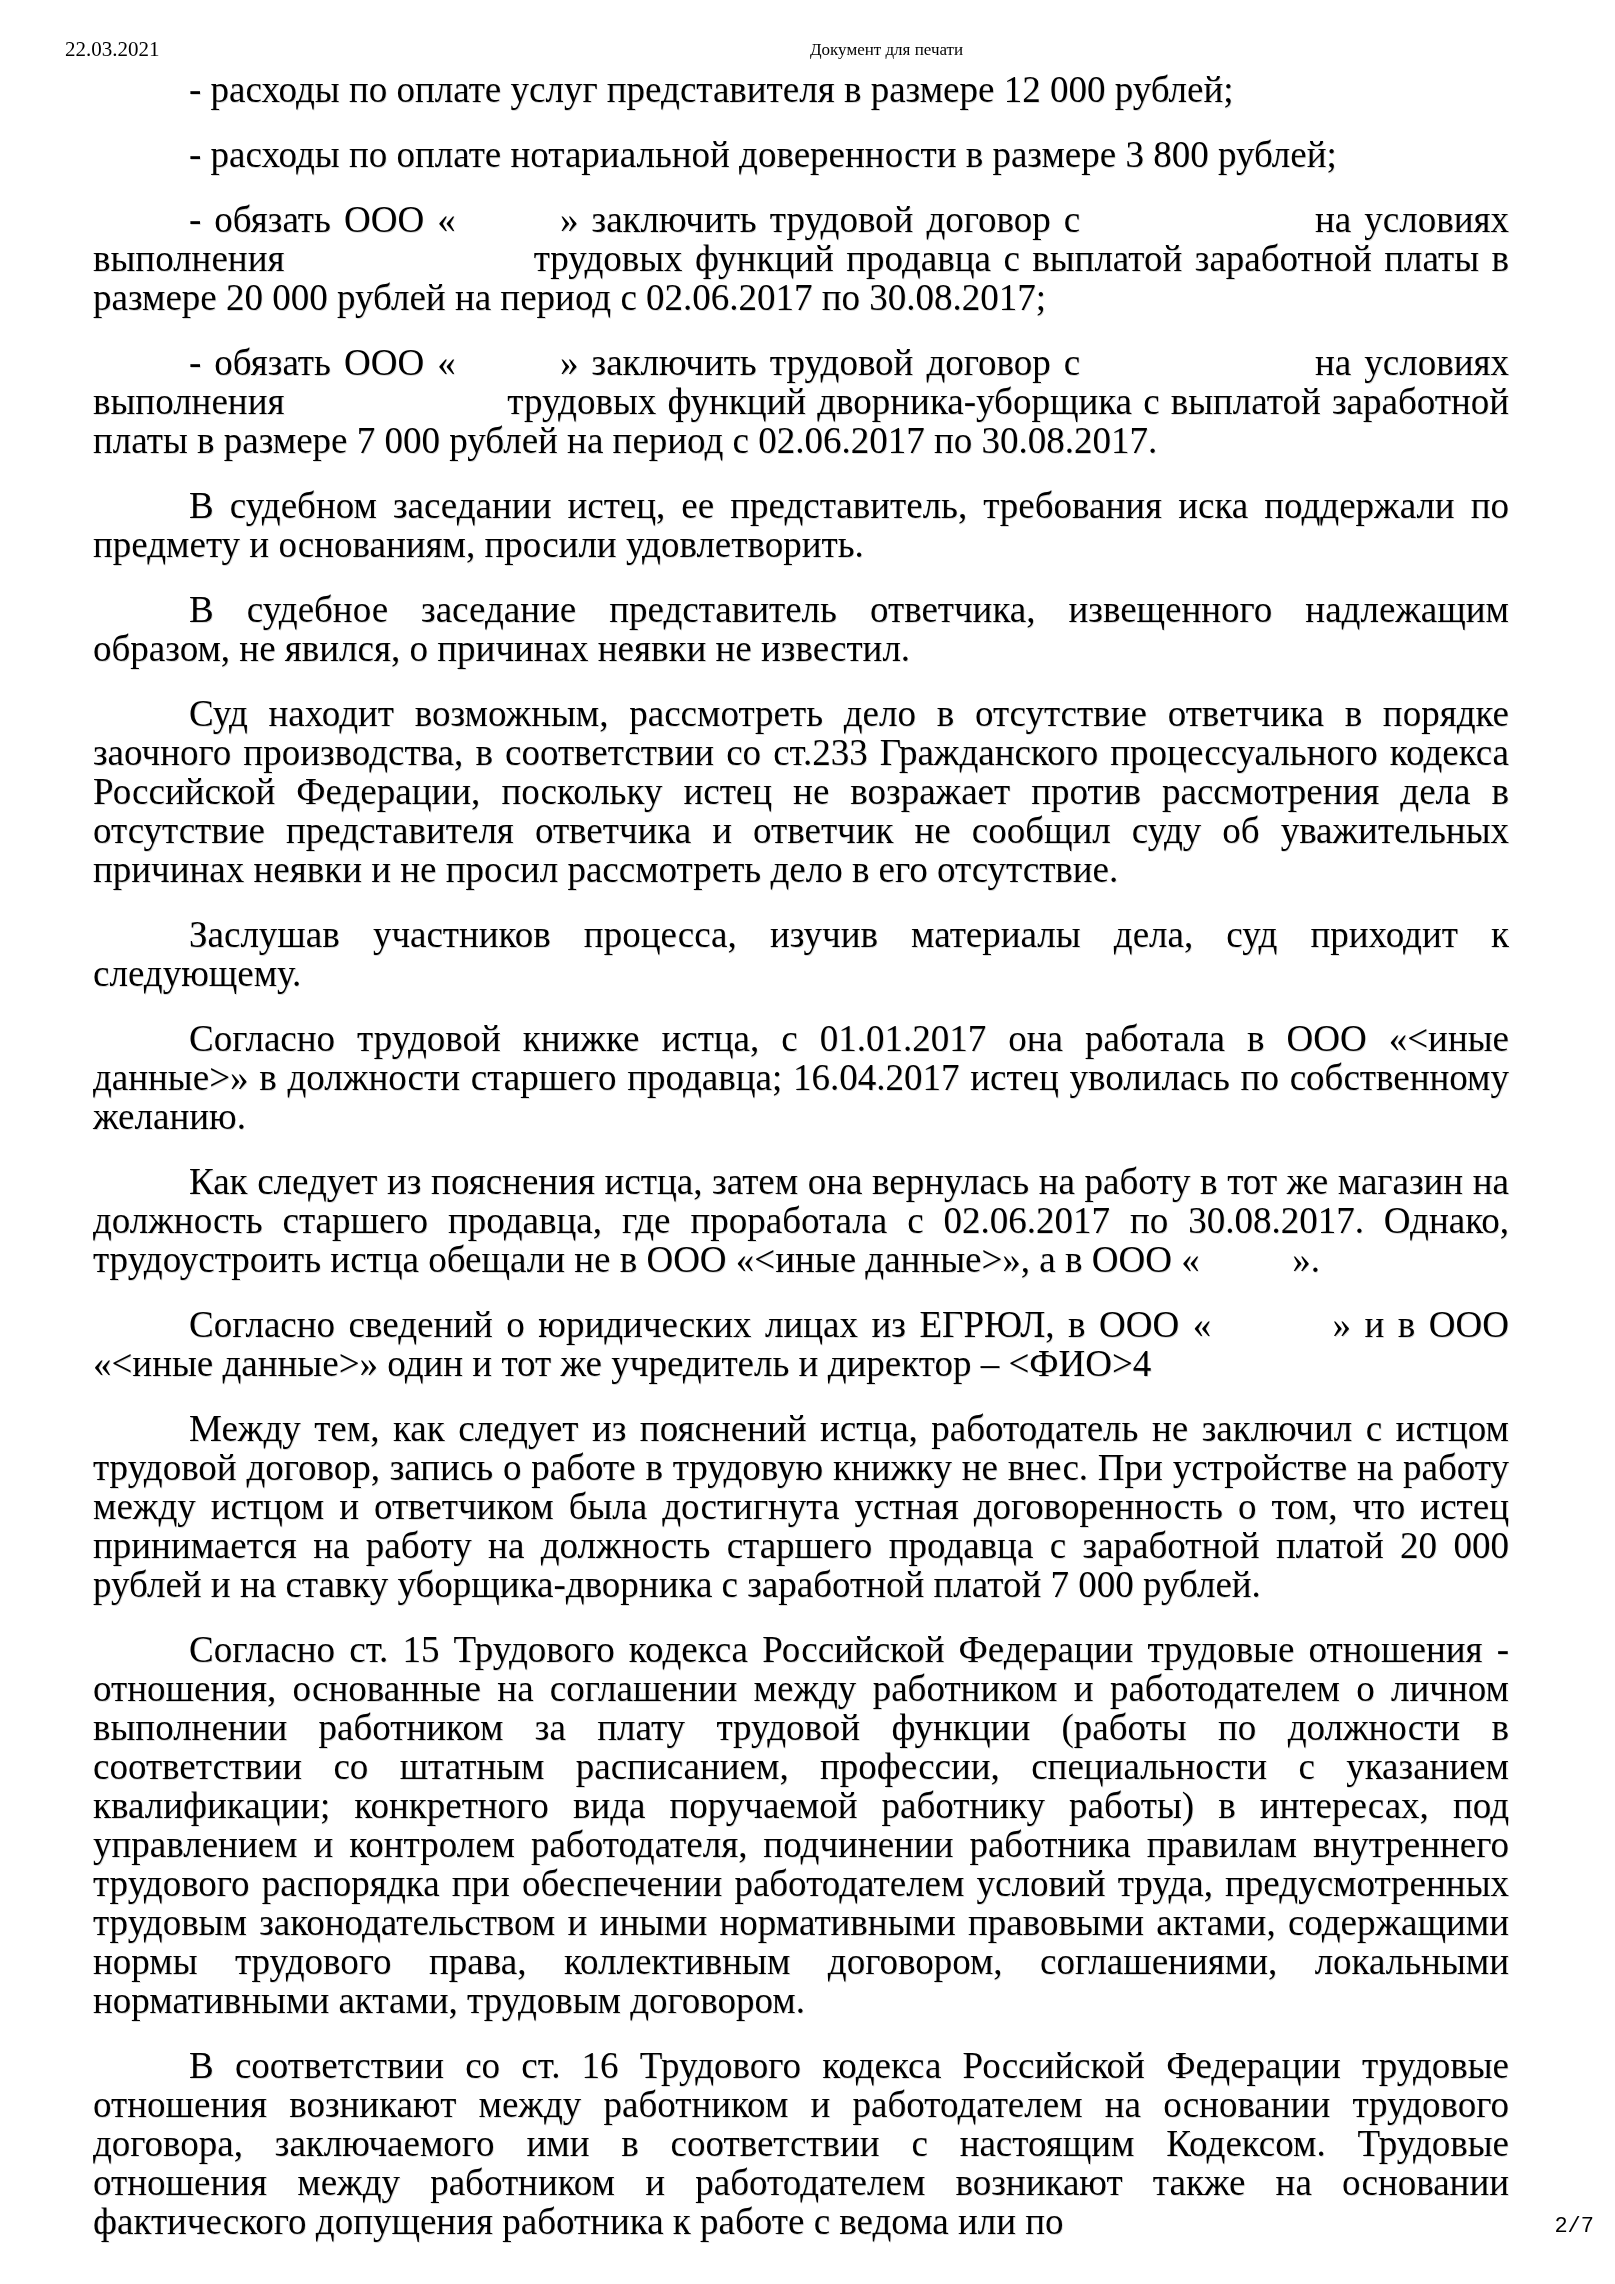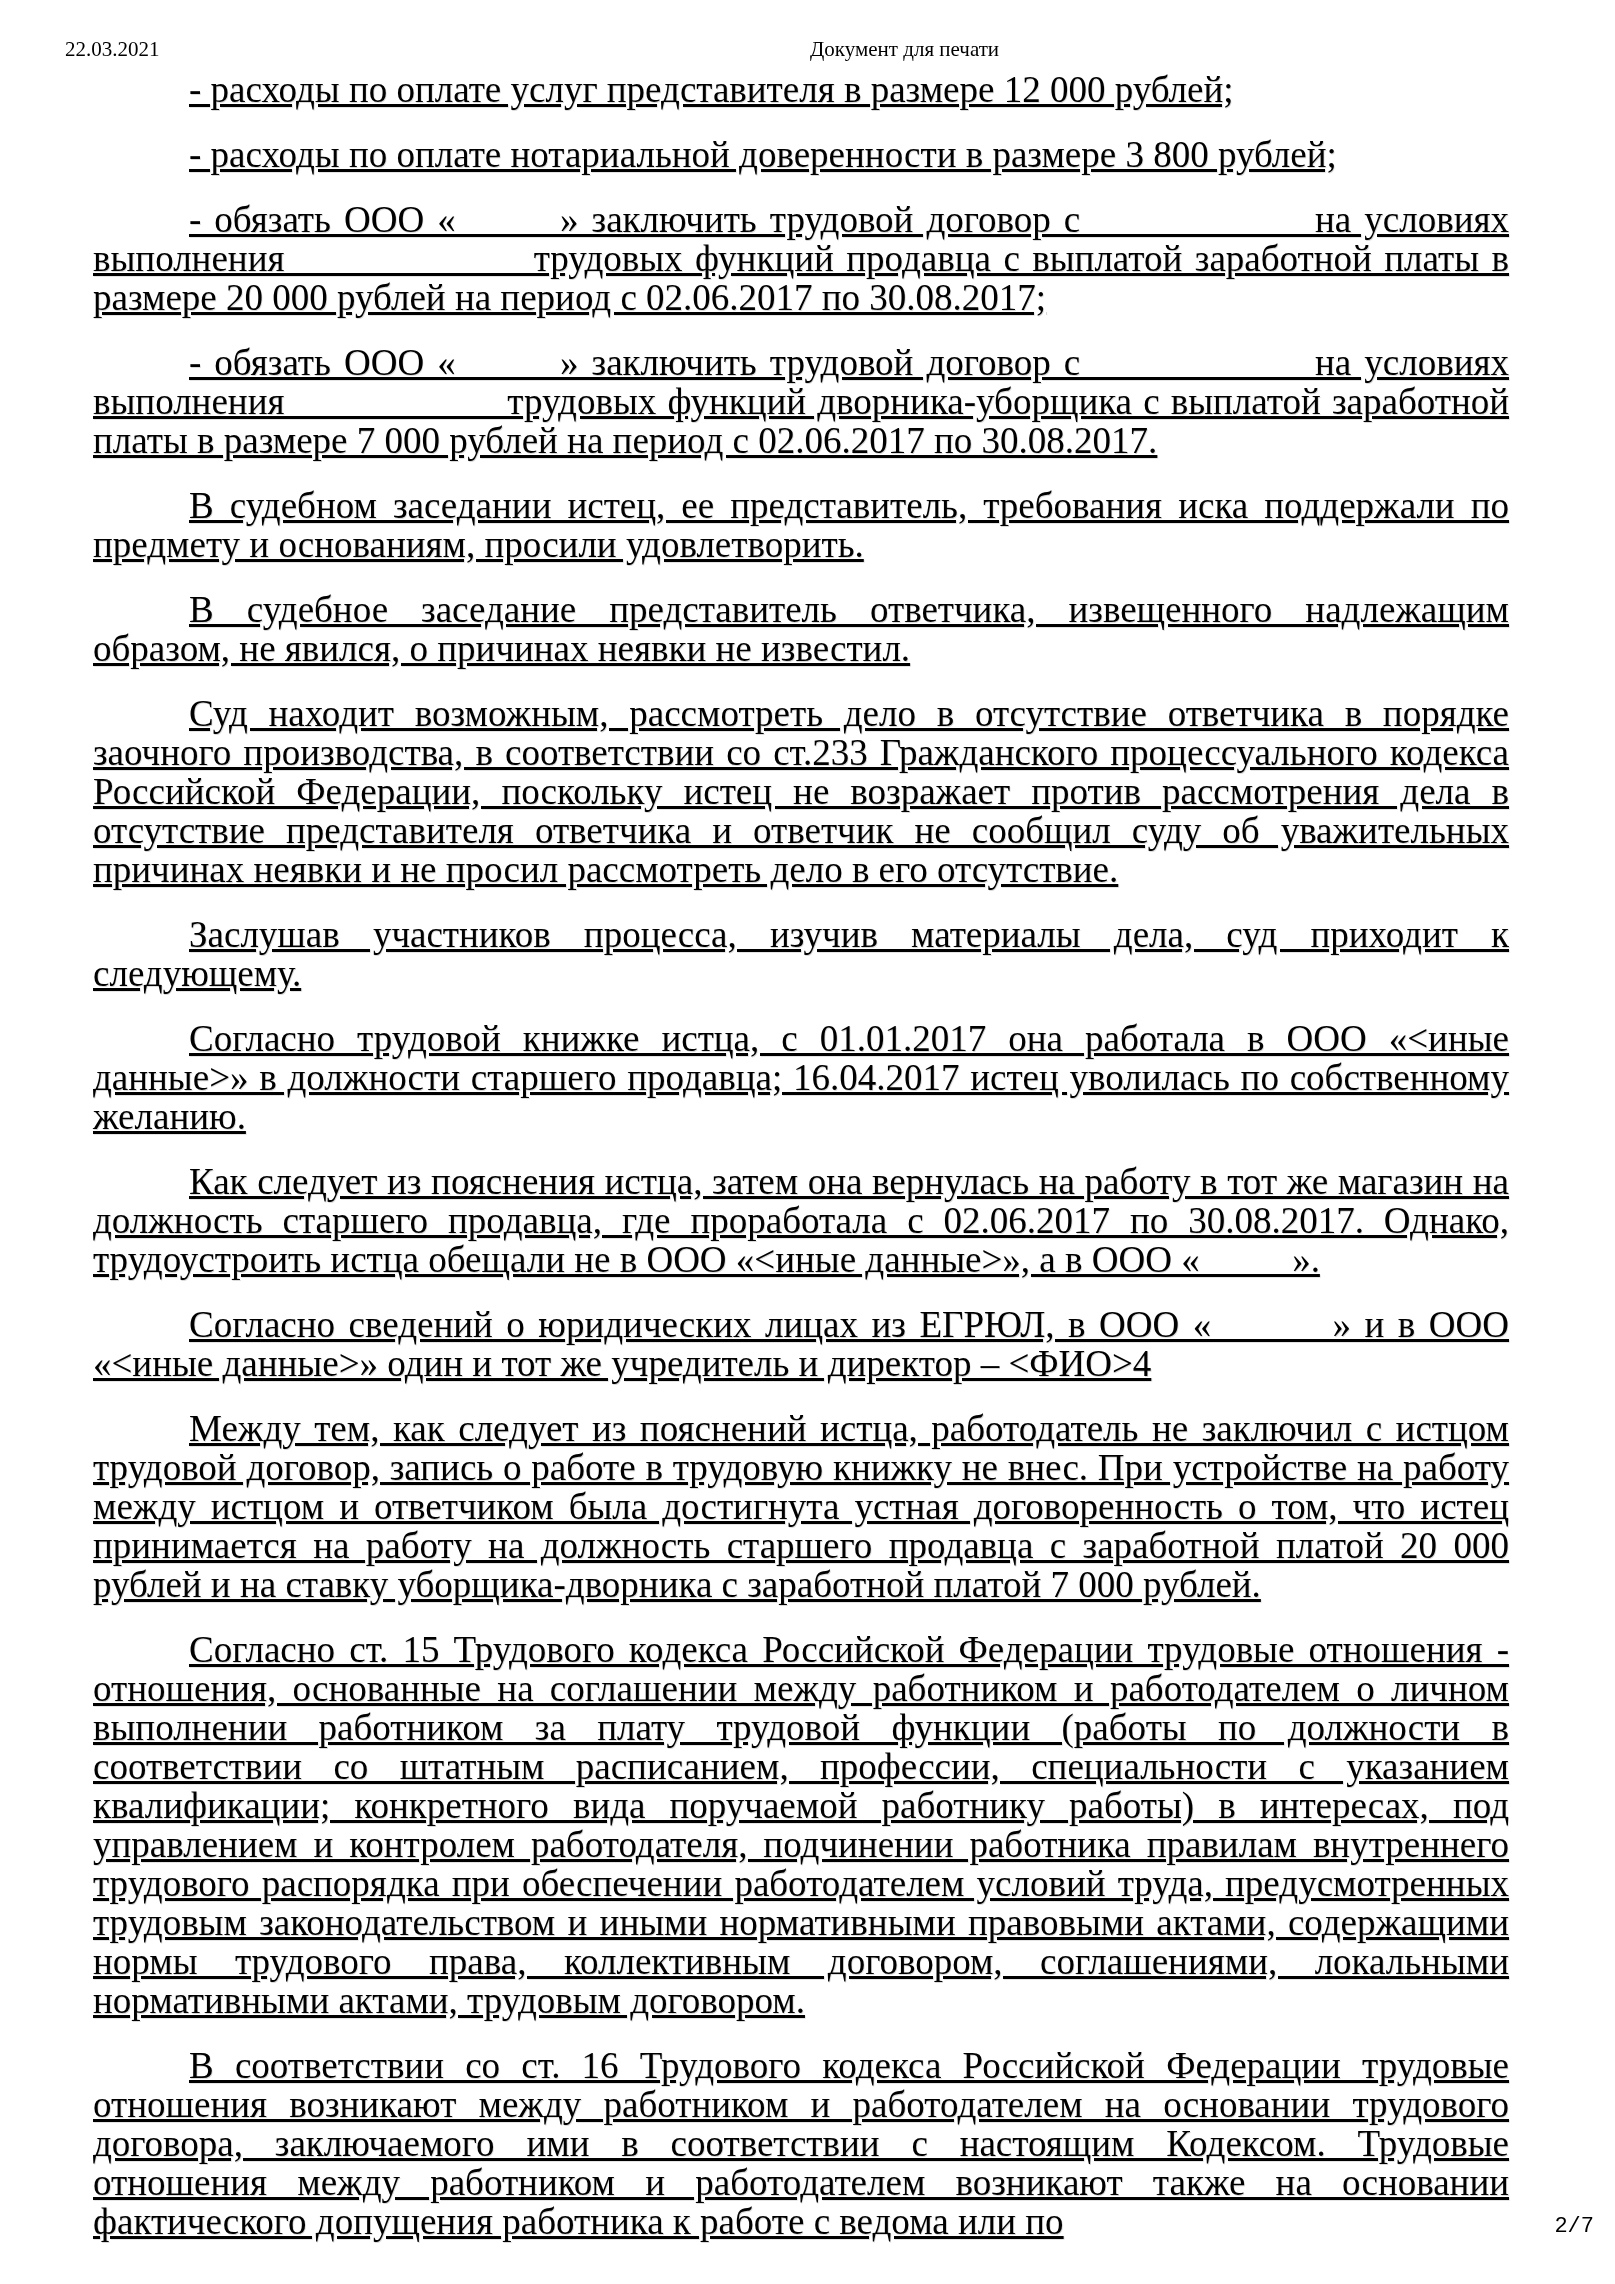--- a/index.html
+++ b/index.html
@@ -22,39 +22,38 @@
     left: 65px;
     top: 37px;
     font-size: 21px;
     line-height: 25px;
     white-space: nowrap;
   }
   .print-header-title {
     position: absolute;
     left: 810px;
     top: 37px;
-    font-size: 21px;
+    font-size: 17px;
     line-height: 25px;
     white-space: nowrap;
   }
   .doc-body {
     position: absolute;
     left: 93px;
     top: 70px;
     width: 1431px;
     font-size: 37px;
     line-height: 39px;
     text-align: justify;
     color: #000000;
     text-shadow: 0.7px 0.7px 0 rgba(130,130,130,0.30);
   }
   .doc-body p {
     margin: 0 15px 26px 0;
     text-indent: 96px;
-    text-decoration: underline;
   }
   .page-number {
     position: absolute;
     top: 2214px;
     right: 70px;
     font-size: 22px;
     line-height: 26px;
     font-family: Liberation Mono, monospace;
   }
 </style>

